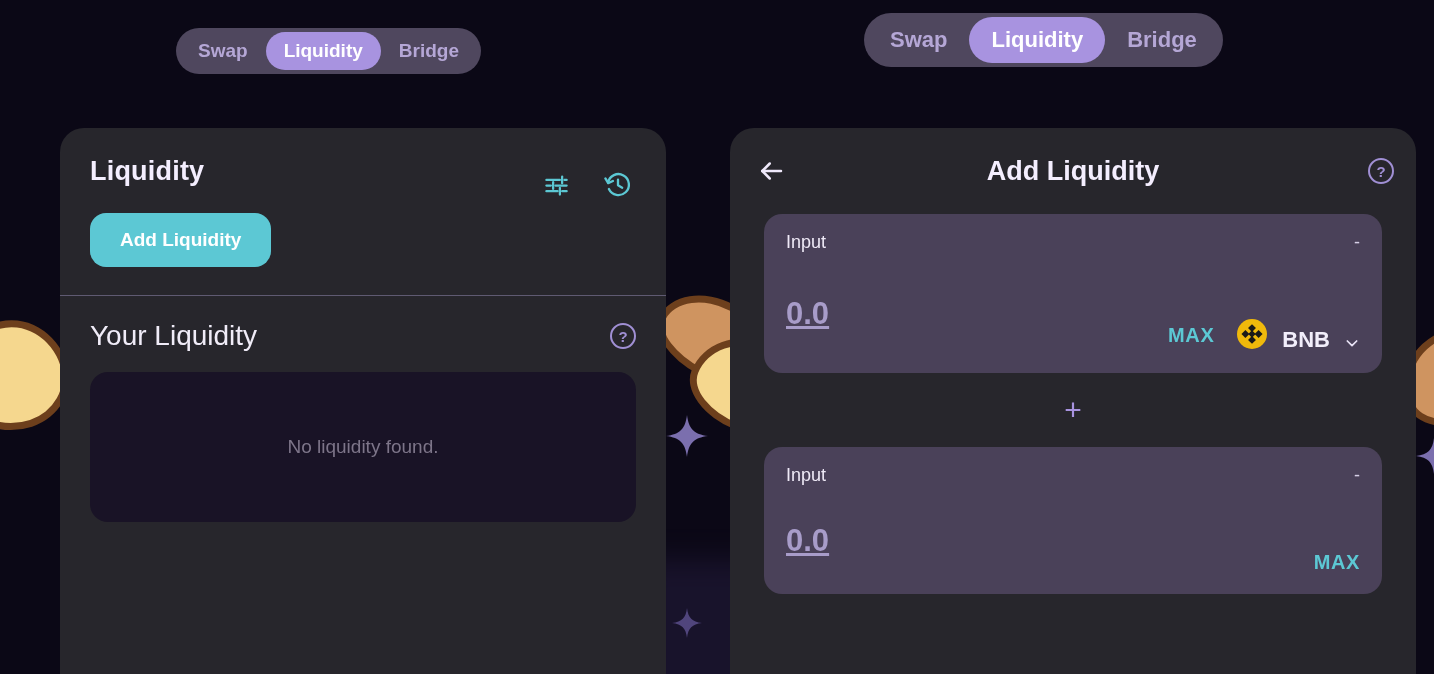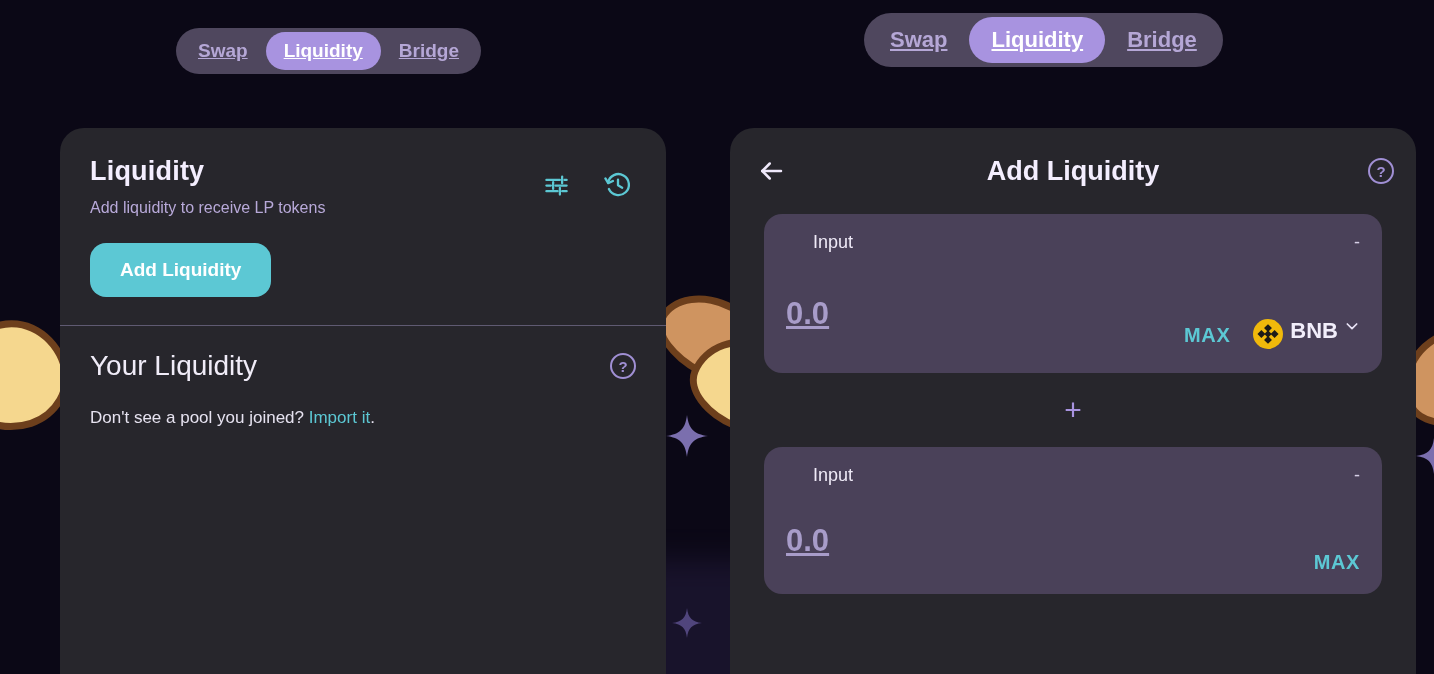--- a/index.html
+++ b/index.html
@@ -84,21 +84,20 @@
   .tab {
     border: none;
     background: transparent;
     color: #b5a7d6;
     font-weight: bold;
     border-radius: 999px;
     cursor: pointer;
     height: 100%;
     white-space: nowrap;
     font-family: "Liberation Sans", sans-serif;
-    text-decoration: underline;
   }
   .tabs-left .tab  { font-size: 19px; padding: 0 18px; }
   .tabs-right .tab { font-size: 22px; padding: 0 22px; }
 
   .tab.active {
     background: #a893e0;
     color: #ffffff;
   }
 
   
@@ -257,21 +256,20 @@
     padding: 18px 22px 20px 22px;
   }
   .panel-top {
     display: flex;
     align-items: center;
     justify-content: space-between;
   }
   .panel-label {
     color: #efeaf7;
     font-size: 18px;
-    margin-left: 27px;
   }
   .panel-balance {
     color: #d6cfe6;
     font-size: 18px;
   }
   .panel-bottom {
     margin-top: 22px;
     display: flex;
     align-items: center;
     justify-content: space-between;
@@ -299,22 +297,22 @@
     border: none;
     color: #5cc8d4;
     font-size: 20px;
     font-weight: bold;
     cursor: pointer;
     letter-spacing: .6px;
     font-family: "Liberation Sans", sans-serif;
   }
   .token-select {
     display: flex;
-    align-items: flex-start;
-    gap: 6px;
+    align-items: flex-end;
+    gap: 14px;
     background: transparent;
     border: none;
     cursor: pointer;
     padding: 0;
   }
   .token-name {
     color: #f2eefb;
     font-size: 22px;
     font-weight: bold;
   }
@@ -370,21 +368,20 @@
 <div class="tabs tabs-right">
   <button class="tab">Swap</button>
   <button class="tab active">Liquidity</button>
   <button class="tab">Bridge</button>
 </div>
 
 <div class="card card-left">
 
   <div class="left-head">
     <div class="left-title">Liquidity</div>
-    <div class="left-sub">Add liquidity to receive LP tokens</div>
 
     <div class="head-icons">
       <button class="icon-btn">
         <svg width="27" height="27" viewBox="0 0 24 24" fill="none" stroke="#5cc8d4" stroke-width="2" stroke-linecap="round" aria-hidden="true">
           <line x1="3" y1="7" x2="15" y2="7"></line>
           <line x1="19" y1="7" x2="21" y2="7"></line>
           <line x1="3" y1="12" x2="7" y2="12"></line>
           <line x1="11" y1="12" x2="21" y2="12"></line>
           <line x1="3" y1="17" x2="13" y2="17"></line>
           <line x1="17" y1="17" x2="21" y2="17"></line>
@@ -405,24 +402,24 @@
 
   <button class="add-liq-btn">Add Liquidity</button>
 
   <div class="divider"></div>
 
   <div class="yl-row">
     <div class="yl-title">Your Liquidity</div>
     <button class="help-circle">?</button>
   </div>
 
-
-  <div class="pool-note">
-    <span>Don't see a pool you joined? </span><a class="pool-link">Import it</a><span>.</span>
-  </div>
+  <div class="empty-box">
+    <span class="empty-text">No liquidity found.</span>
+  </div>
+
 
 </div>
 
 <div class="card card-right">
 
   <div class="right-head">
     <button class="back-btn">
       <svg width="30" height="30" viewBox="0 0 24 24" fill="none" stroke="#eee8fa" stroke-width="2" stroke-linecap="round" stroke-linejoin="round" aria-hidden="true">
         <line x1="20" y1="12" x2="5" y2="12"></line>
         <polyline points="11,6 5,12 11,18"></polyline>

